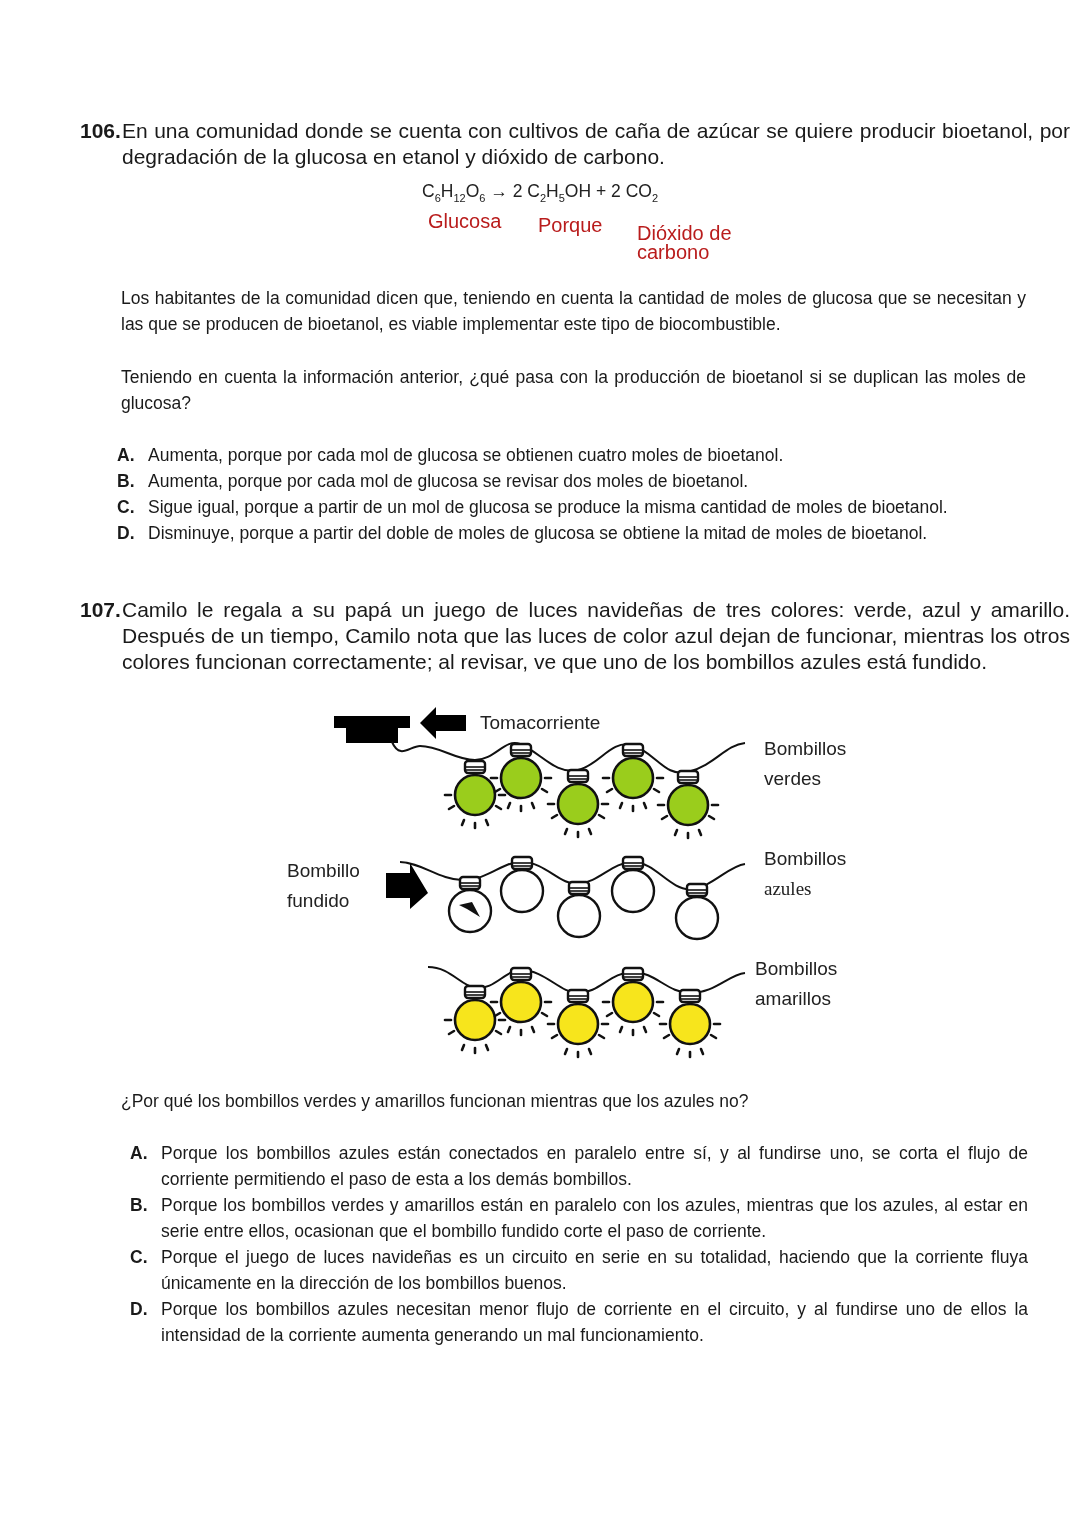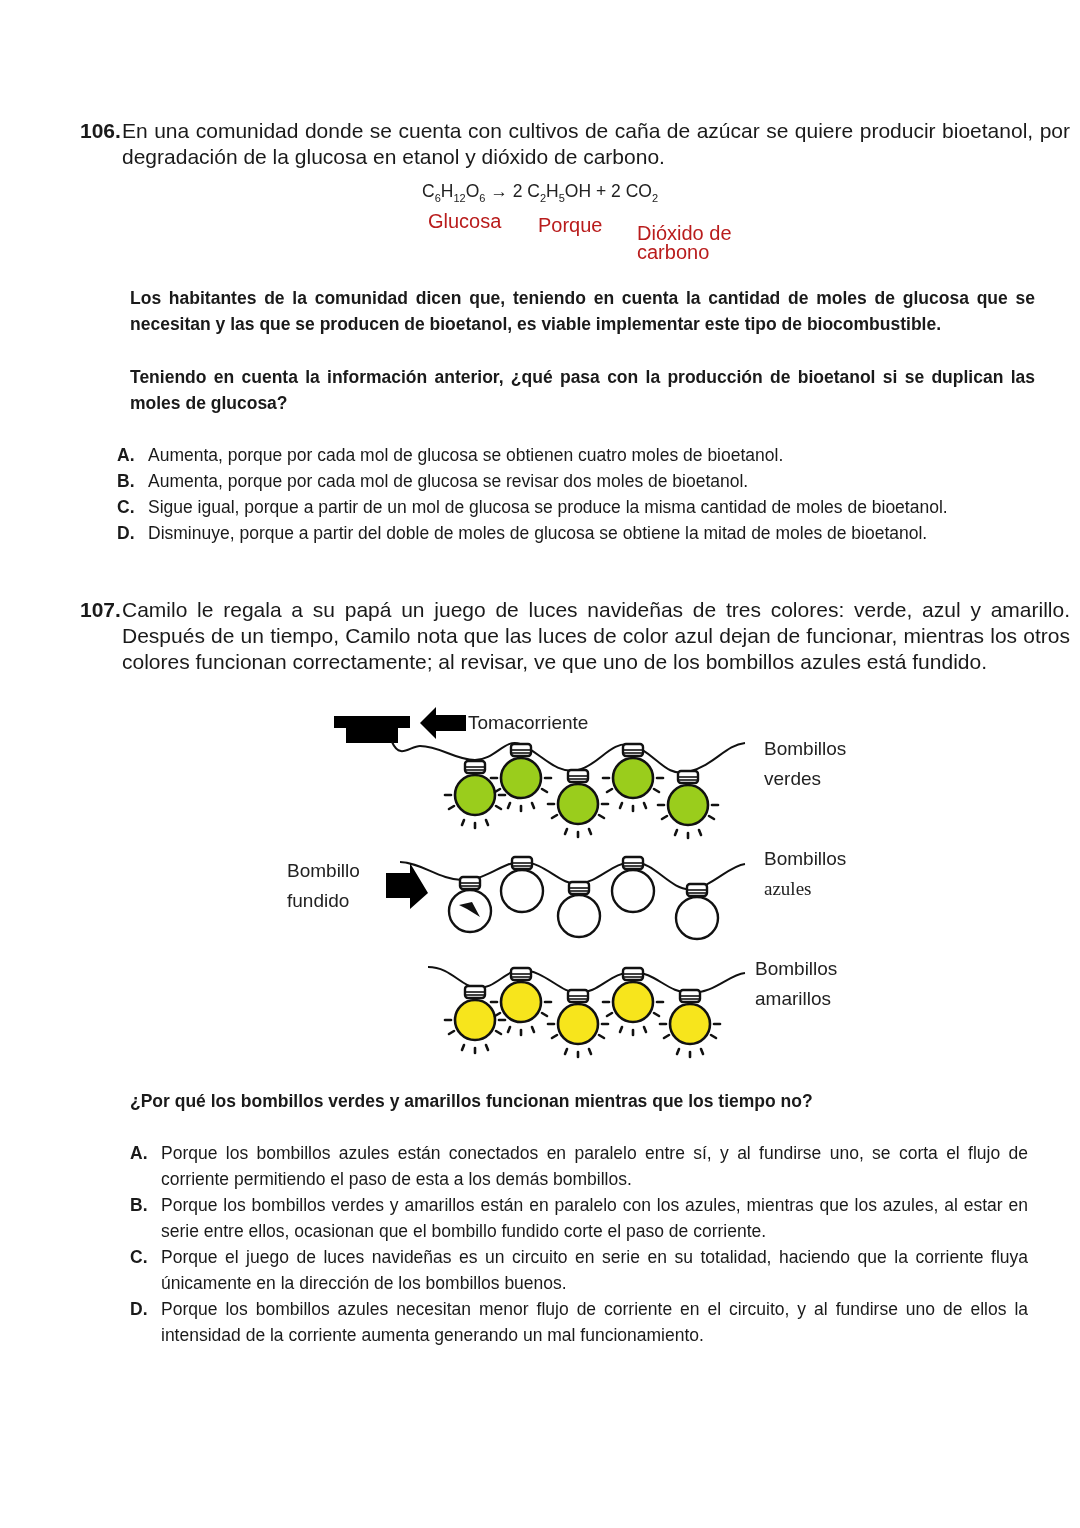--- a/index.html
+++ b/index.html
@@ -1,20 +1,20 @@
 <!DOCTYPE html>
 <html><head>
 <meta charset="utf-8">
 <style>
   html, body { margin:0; padding:0; background:#ffffff; }
   body { width:1080px; height:1528px; position:relative; font-family:"Liberation Sans", sans-serif; color:#1a1a1a; overflow:hidden; }
   .q { position:absolute; left:80px; width:948px; font-size:21px; line-height:26px; }
   .qhead { text-indent:-42px; padding-left:42px; text-align:justify; }
   .qnum { font-weight:bold; display:inline-block; width:42px; text-indent:0; }
-  .para { position:absolute; left:130px; width:905px; font-size:17.5px; line-height:26px; text-align:justify;font-weight:bold; }
+  .para { position:absolute; left:121px; width:905px; font-size:17.5px; line-height:26px; text-align:justify; }
   .opts { position:absolute; width:910px; font-size:17.5px; line-height:26px; }
   .opt { display:flex; text-align:justify; }
   .opt .letter { font-weight:bold; flex:0 0 auto; }
   .opt .txt { flex:1; }
   .eq { position:absolute; font-size:17.5px; color:#222; }
   .eq sub { font-size:11px; }
   .lbl { position:absolute; font-size:20px; color:#b91c1c; line-height:27px; }
   .diag-lbl { position:absolute; font-size:19px; color:#222; line-height:30px; }
   svg { position:absolute; left:0; top:0; }
 </style>
@@ -166,31 +166,31 @@
         <circle r="20" fill="#f7e51c" stroke="#111" stroke-width="2.6"></circle>
       </g>
     <g transform="translate(690,1024)">
         <use href="#rays"></use>
         <use href="#bulb-shape"></use>
         <circle r="20" fill="#f7e51c" stroke="#111" stroke-width="2.6"></circle>
       </g>
   </g>
 </svg>
 
-<div class="diag-lbl" style="left:468px; top:708px;">Tomacorriente</div>
+<div class="diag-lbl" style="left:480px; top:708px;">Tomacorriente</div>
 <div class="diag-lbl" style="left:764px; top:734px;">Bombillos</div>
 <div class="diag-lbl" style="left:764px; top:764px;">verdes</div>
 <div class="diag-lbl" style="left:764px; top:844px;">Bombillos</div>
 <div class="diag-lbl" style="left:764px; top:874px;font-family:Liberation Serif, serif;">azules</div>
 <div class="diag-lbl" style="left:287px; top:856px;">Bombillo</div>
 <div class="diag-lbl" style="left:287px; top:886px;">fundido</div>
 <div class="diag-lbl" style="left:755px; top:954px;">Bombillos</div>
 <div class="diag-lbl" style="left:755px; top:984px;">amarillos</div>
 
-<div class="para" style="top:1088px;">¿Por qué los bombillos verdes y amarillos funcionan mientras que los tiempo no?</div>
+<div class="para" style="top:1088px;">¿Por qué los bombillos verdes y amarillos funcionan mientras que los azules no?</div>
 
 <div class="opts" style="left:130px; top:1140px; width:898px;">
   <div class="opt">
       <span class="letter" style="width:31px;">A.</span>
       <span class="txt">Porque los bombillos azules están conectados en paralelo entre sí, y al fundirse uno, se corta el flujo de corriente permitiendo el paso de esta a los demás bombillos.</span>
     </div>
   <div class="opt">
       <span class="letter" style="width:31px;">B.</span>
       <span class="txt">Porque los bombillos verdes y amarillos están en paralelo con los azules, mientras que los azules, al estar en serie entre ellos, ocasionan que el bombillo fundido corte el paso de corriente.</span>
     </div>

